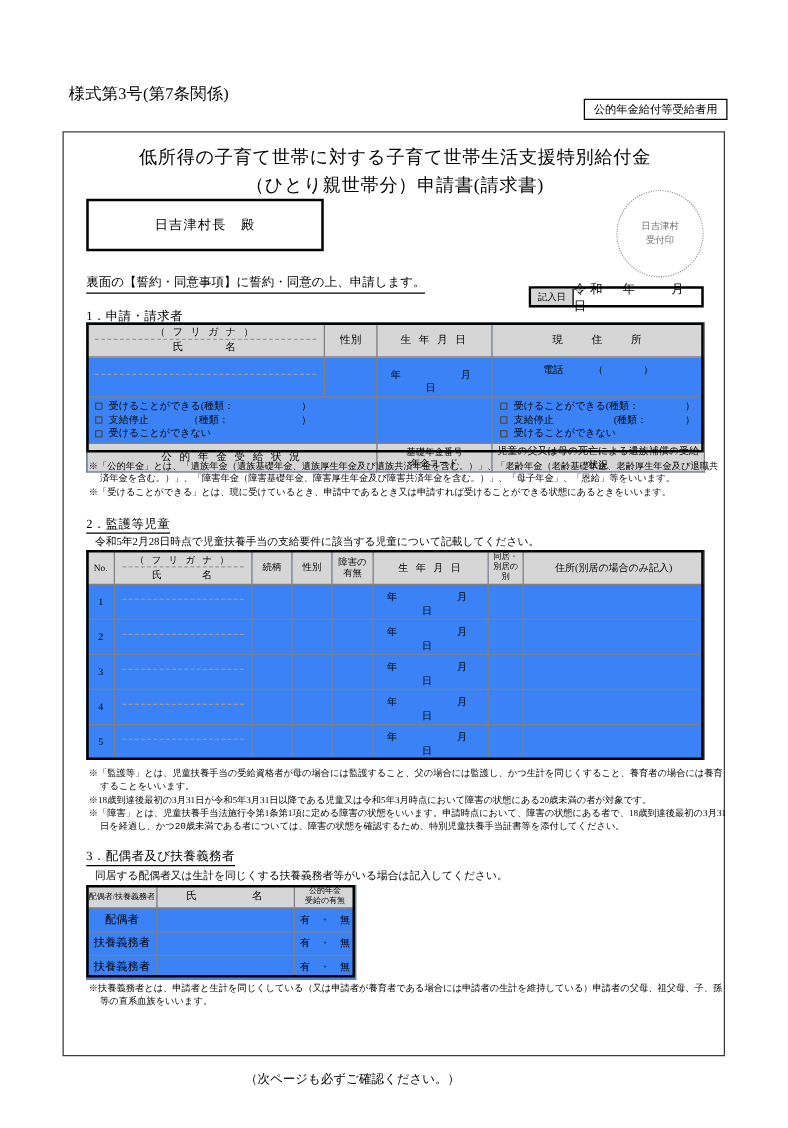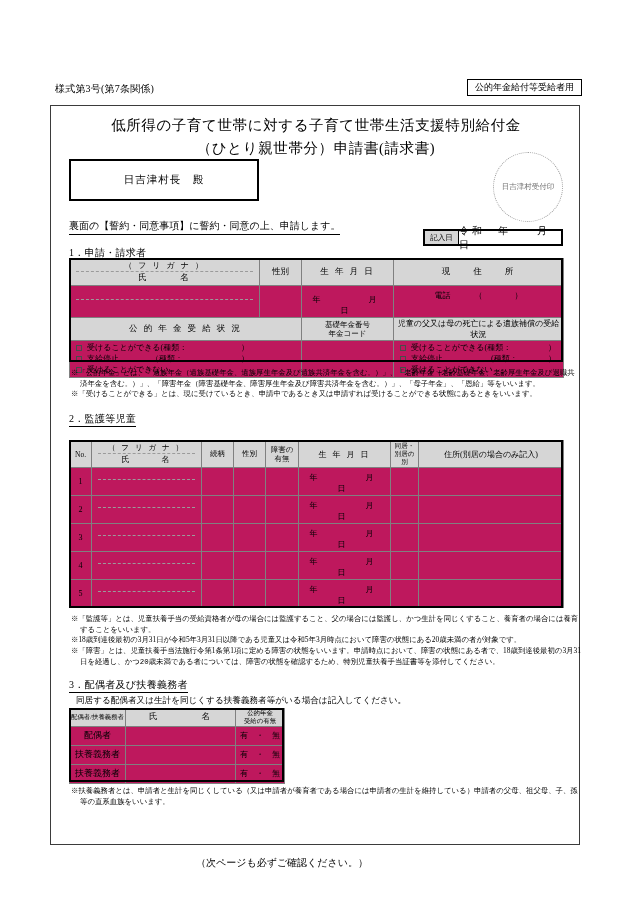--- a/index.html
+++ b/index.html
@@ -19,22 +19,22 @@
     position: absolute;
     left: 0; top: 0;
     width: 630px;
     height: 902px;
     background: #fff;
   }
   
   .form-no {
     position: absolute;
     left: 55px;
-    top: 82px;
-    font-size: 10px;
+    top: 66px;
+    font-size: 13px;
     letter-spacing: 0.2px;
     white-space: nowrap;
   }
   .recipient-tag {
     position: absolute;
     right: 48px;
     top: 79px;
     border: 1px solid #000;
     padding: 3px 7px 3px 7px;
     font-size: 9px;
@@ -84,21 +84,21 @@
   .seal {
     position: absolute;
     left: 442px;
     top: 46px;
     width: 70px;
     height: 70px;
     border: 1px dotted #9a9a9a;
     border-radius: 50%;
     box-sizing: border-box;
     display: flex;
-    flex-direction: row;
+    flex-direction: column;
     align-items: center;
     justify-content: center;
     color: #6f6f6f;
     font-size: 7.5px;
     line-height: 1.45;
   }
   
   .pledge {
     position: absolute;
     left: 18px;
@@ -150,21 +150,21 @@
     align-items: center;
     justify-content: center;
     letter-spacing: 3px;
     box-sizing: border-box;
   }
   
   table.grid {
     position: absolute;
     border-collapse: collapse;
     table-layout: fixed;
-    background: #be185d;
+    background: #3b82f6;
   }
   table.grid td {
     border: 1px solid #808080;
     font-size: 8.5px;
     padding: 0;
     vertical-align: middle;
     text-align: center;
     box-sizing: border-box;
   }
   table.grid .hd {
@@ -274,28 +274,20 @@
             <div class="dashline"></div>
             <div style="height:16px;"></div>
           </td>
           <td></td>
           <td style="vertical-align:bottom;">
             <div class="cellnote" style="padding-bottom:1px;">年　　　月　　　日</div>
           </td>
           <td style="vertical-align:bottom;">
             <div style="font-size:8px; padding-bottom:16px;">電話　　　（　　　　）</div>
           </td>
-        </tr>
-        <tr>
-          <td class="hd sp2" colspan="2" style="height:15px;">公 的 年 金 受 給 状 況</td>
-          <td class="hd" style="font-size:7.5px; line-height:1.25;">
-            <div>基礎年金番号</div>
-            <div>年金コード</div>
-          </td>
-          <td class="hd" style="font-size:8px;">児童の父又は母の死亡による遺族補償の受給状況</td>
         </tr>
         <tr>
           <td colspan="2" style="height:30px;">
             <div class="chklist">
               <div class="chkrow">
                 <span class="chk"></span><span>受けることができる(種類：</span><span class="paren" style="left:165px;">）</span>
               </div>
               <div class="chkrow">
                 <span class="chk"></span><span>支給停止　　　　（種類：</span><span class="paren" style="left:165px;">）</span>
               </div>
@@ -312,31 +304,40 @@
               </div>
               <div class="chkrow">
                 <span class="chk"></span><span>支給停止　　　　　　(種類：</span><span class="paren" style="left:148px;">）</span>
               </div>
               <div class="chkrow">
                 <span class="chk"></span><span>受けることができない</span>
               </div>
             </div>
           </td>
         </tr>
+        <tr>
+          <td class="hd sp2" colspan="2" style="height:15px;">公 的 年 金 受 給 状 況</td>
+          <td class="hd" style="font-size:7.5px; line-height:1.25;">
+            <div>基礎年金番号</div>
+            <div>年金コード</div>
+          </td>
+          <td class="hd" style="font-size:8px;">児童の父又は母の死亡による遺族補償の受給状況</td>
+        </tr>
       </tbody>
     </table>
     <div class="thickbox" style="left:18px; top:152px; width:494px; height:104px;"></div>
 
     <div class="notes" style="left:20px; top:262px;">
       <div>※「公的年金」とは、「遺族年金（遺族基礎年金、遺族厚生年金及び遺族共済年金を含む。）」、「老齢年金（老齢基礎年金、老齢厚生年金及び退職共</div>
       <div class="ind">済年金を含む。）」、「障害年金（障害基礎年金、障害厚生年金及び障害共済年金を含む。）」、「母子年金」、「恩給」等をいいます。</div>
       <div>※「受けることができる」とは、現に受けているとき、申請中であるとき又は申請すれば受けることができる状態にあるときをいいます。</div>
     </div>
 
     <div class="sec-head" style="left:18px; top:306px;">2．監護等児童</div>
+    <div class="sub-note" style="left:25px; top:322px;">令和5年2月28日時点で児童扶養手当の支給要件に該当する児童について記載してください。</div>
 
     <table class="grid" style="left:18px; top:334px; width:494px;">
       <colgroup>
         <col style="width:22px">
           <col style="width:110px">
           <col style="width:32px">
           <col style="width:32px">
         <col style="width:33px">
           <col style="width:92px">
           <col style="width:28px">

